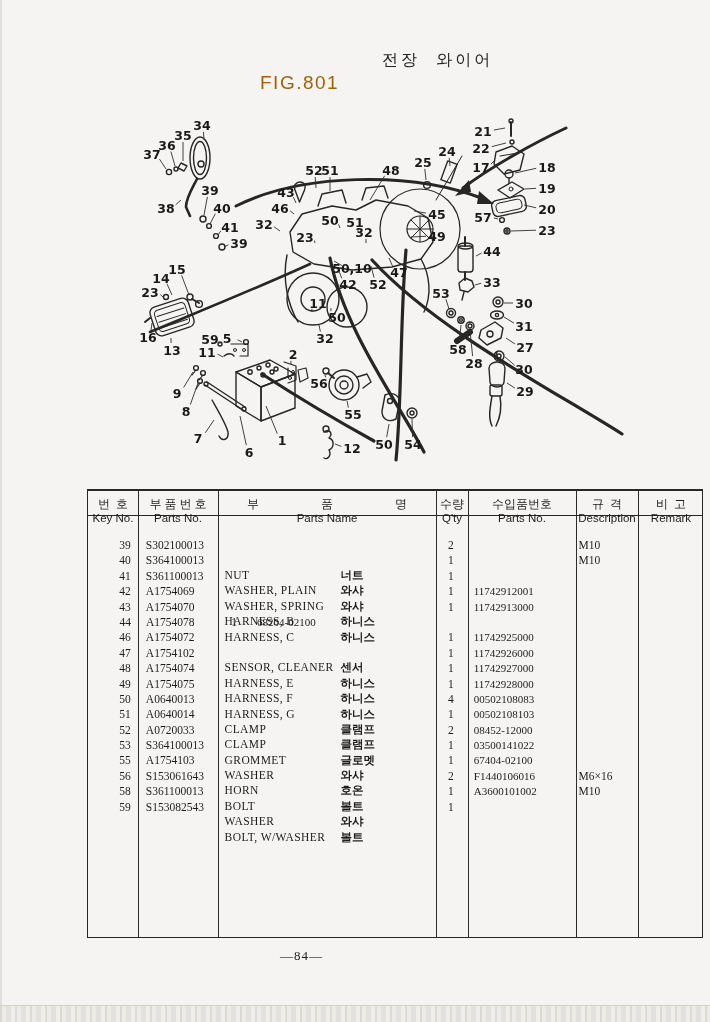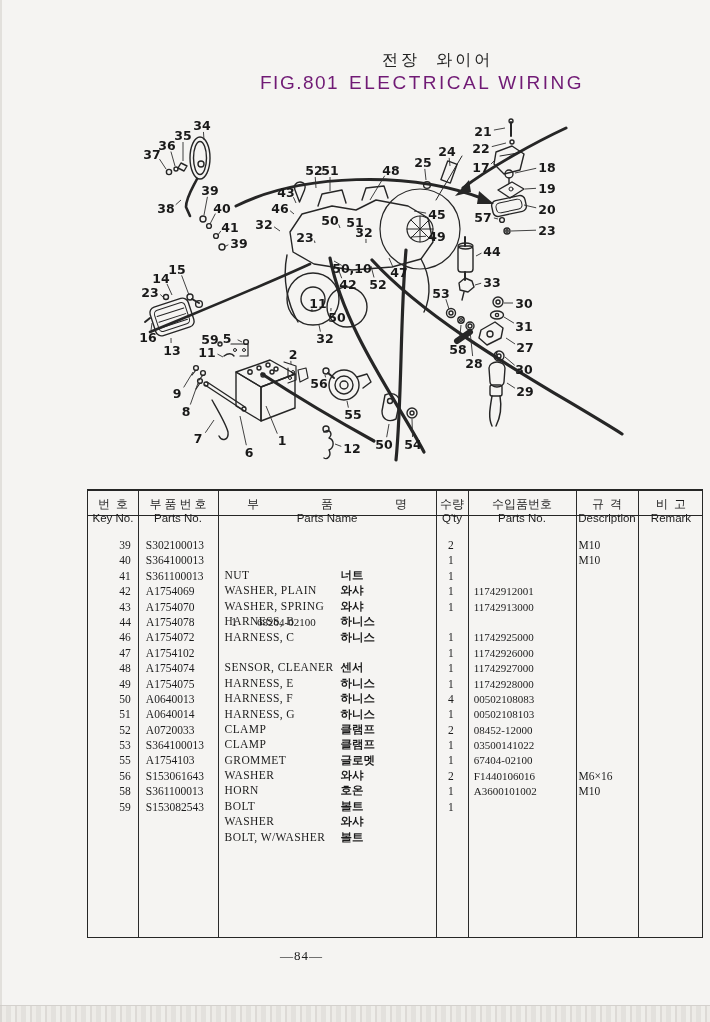--- a/index.html
+++ b/index.html
@@ -17,21 +17,21 @@
       repeating-linear-gradient(90deg,#d9d6d2 0 2px,#eceae6 2px 6px,#e1deda 6px 11px,#efede9 11px 15px),
       linear-gradient(#e7e5e1,#dcd9d5);
     border-top:1px solid #cfccc7;opacity:.85;
   }
   .title-ko{
     position:absolute;left:382px;top:50px;
     font-family:"DejaVu Sans","Liberation Sans",sans-serif;
     font-size:16px;letter-spacing:3px;color:#222;white-space:pre;
   }
   .title-row{position:absolute;left:0;top:72px;width:694px;height:24px;
-    font-family:"Liberation Sans","DejaVu Sans",sans-serif;color:#701a75;}
+    font-family:"Liberation Sans","DejaVu Sans",sans-serif;color:#a16207;}
   .fig-label{position:absolute;left:260px;top:0;font-size:19px;letter-spacing:1.5px;}
   .title-en{position:absolute;left:349px;top:0;font-size:19px;letter-spacing:2.5px;}
 
   
   .diagram{position:absolute;left:0;top:108px;width:710px;height:364px;}
   .callout{font-family:"DejaVu Sans","Liberation Sans",sans-serif;font-size:12.5px;font-weight:600;fill:#191919;}
   .leader{stroke:#2e2e2e;stroke-width:.9;}
 
   
   .tbl{
@@ -62,21 +62,20 @@
 </head>
 <body>
 
 <div class="page"></div>
 <div class="scan-left"></div>
 <div class="scan-bottom"></div>
 
 <div class="title-ko">전장  와이어</div>
 <div class="title-row">
   <span class="fig-label">FIG.801</span>
-  <span class="title-en">ELECTRICAL WIRING</span>
 </div>
 
 <svg id="diagram-svg" class="diagram" viewBox="0 108 710 364" xmlns="http://www.w3.org/2000/svg">
   <g stroke="#262626" fill="none" stroke-width="1.4" stroke-linecap="round" stroke-linejoin="round">
 
     <g>
       <ellipse cx="200" cy="158" rx="10" ry="21"></ellipse>
       <ellipse cx="200" cy="158" rx="6.5" ry="16.5"></ellipse>
       <circle cx="201" cy="164" r="3"></circle>
       <path d="M197 179 C 192 189 186 198 186 207 L 190 216" stroke-width="2.6"></path>

